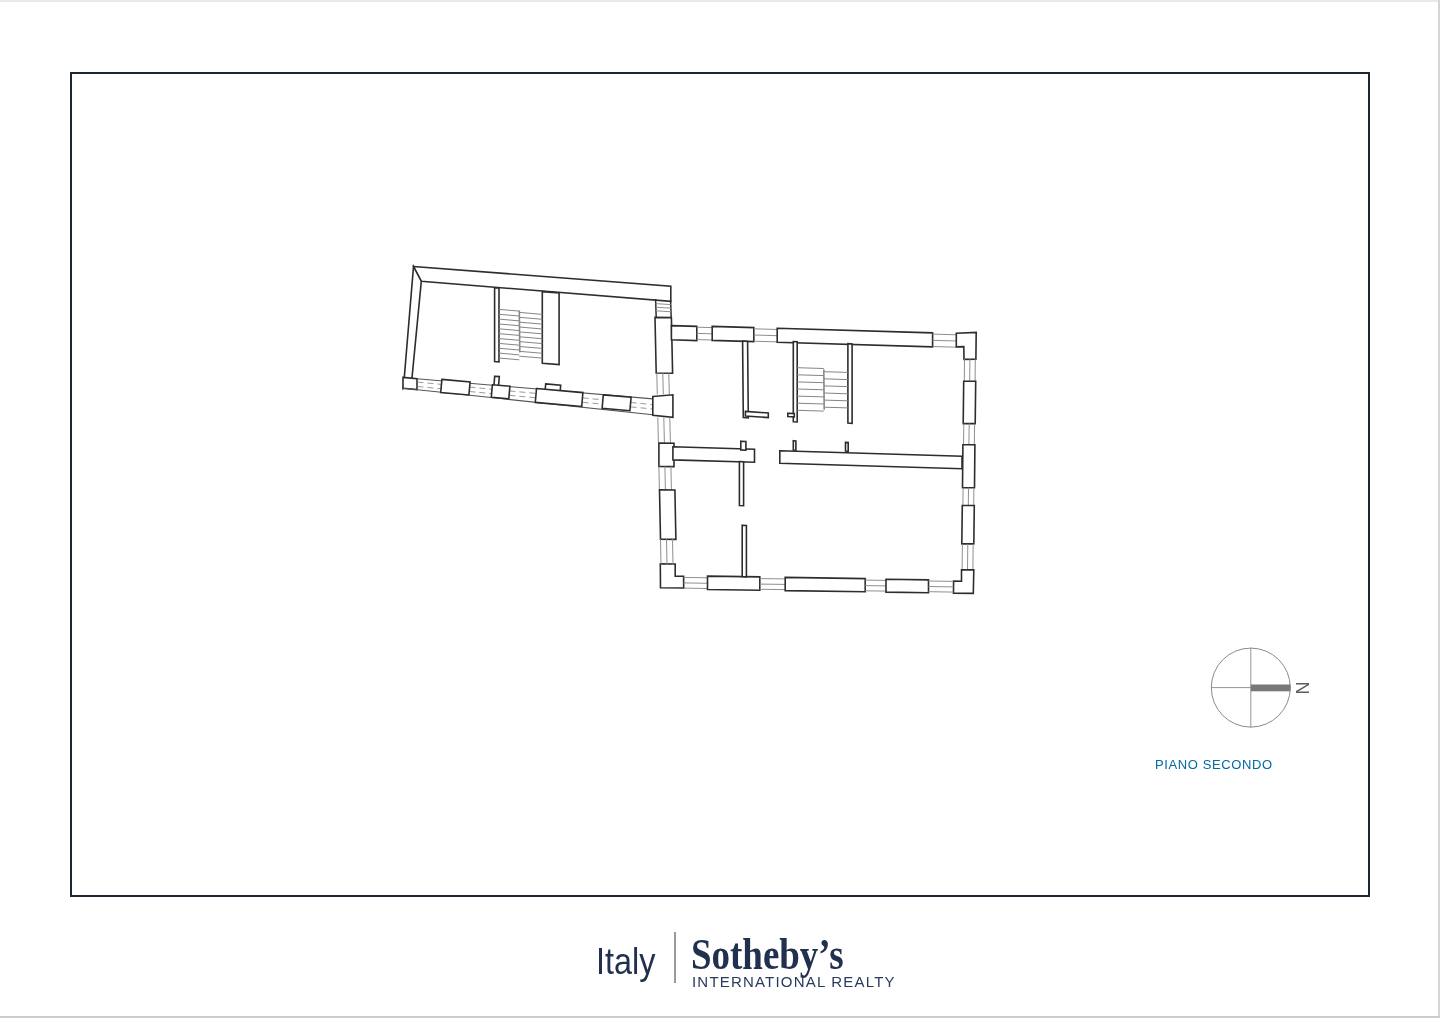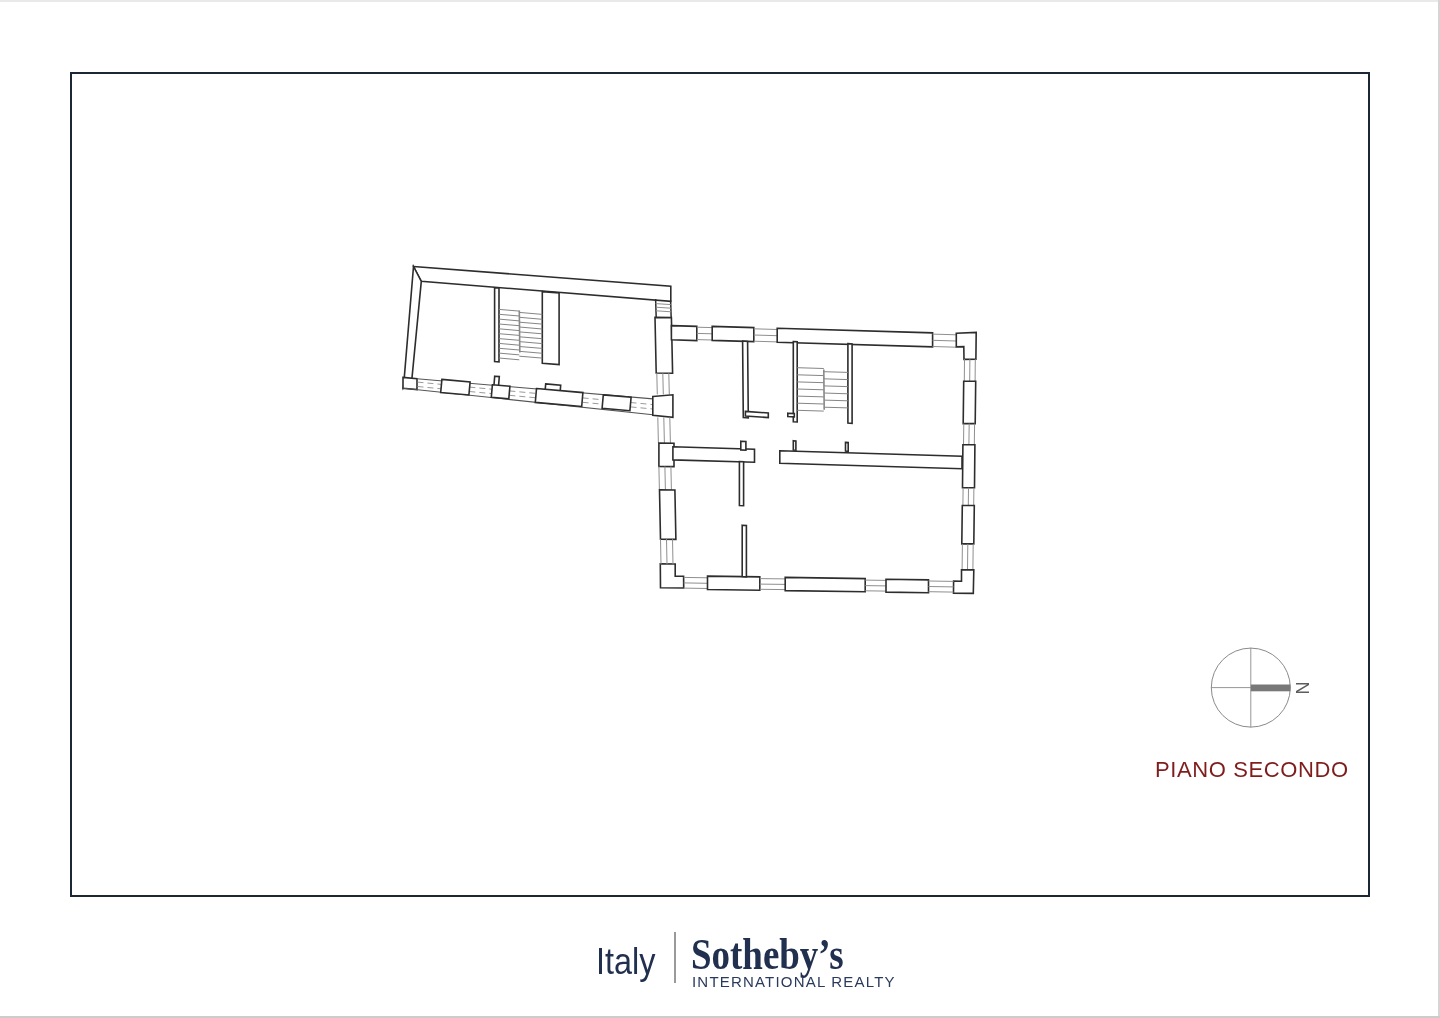--- a/index.html
+++ b/index.html
@@ -224,21 +224,21 @@
 <circle cx="1250.8" cy="687.6" r="39.5" fill="none" stroke="#8a8a8a" stroke-width="1"></circle>
 
 <line x1="1211.0" y1="687.6" x2="1290.6" y2="687.6" stroke="#8a8a8a" stroke-width="0.9"></line>
 <line x1="1250.8" y1="647.8" x2="1250.8" y2="727.4" stroke="#8a8a8a" stroke-width="0.9"></line>
 
 <rect x="1250.8" y="684.5" width="39.6" height="6.8" fill="#787878"></rect>
 
 <text x="1301.5" y="688" font-family="Liberation Sans, sans-serif" font-size="18" fill="#5d5d5d" text-anchor="middle" dominant-baseline="central" transform="rotate(90 1301.5 688)">N</text>
 </svg>
 
-<div class="abs" style="left:1155px; top:756.5px; font-size:22px; letter-spacing:0.6px; color:#7f1d1d;">PIANO SECONDO</div>
+<div class="abs" style="left:1155px; top:756.5px; font-size:13px; letter-spacing:0.6px; color:#0369a1;">PIANO SECONDO</div>
 
 <div class="abs" style="left:596px; top:940.5px; font-size:36px; color:#22304f; transform:scaleX(0.9); transform-origin:0 0;">Italy</div>
 
 <div class="abs" style="left:674px; top:932px; width:1.5px; height:51px; background:#9a9a9a;"></div>
 
 <div class="abs" style="left:691px; top:929px; font-size:44px; font-weight:bold; font-family:'Liberation Serif',serif; color:#22304f; transform:scaleX(0.84); transform-origin:0 0;">Sotheby’s</div>
 
 <div class="abs" style="left:692px; top:972.5px; font-size:15px; letter-spacing:1.2px; color:#2a3a5c;">INTERNATIONAL REALTY</div>
 
 </body></html>

